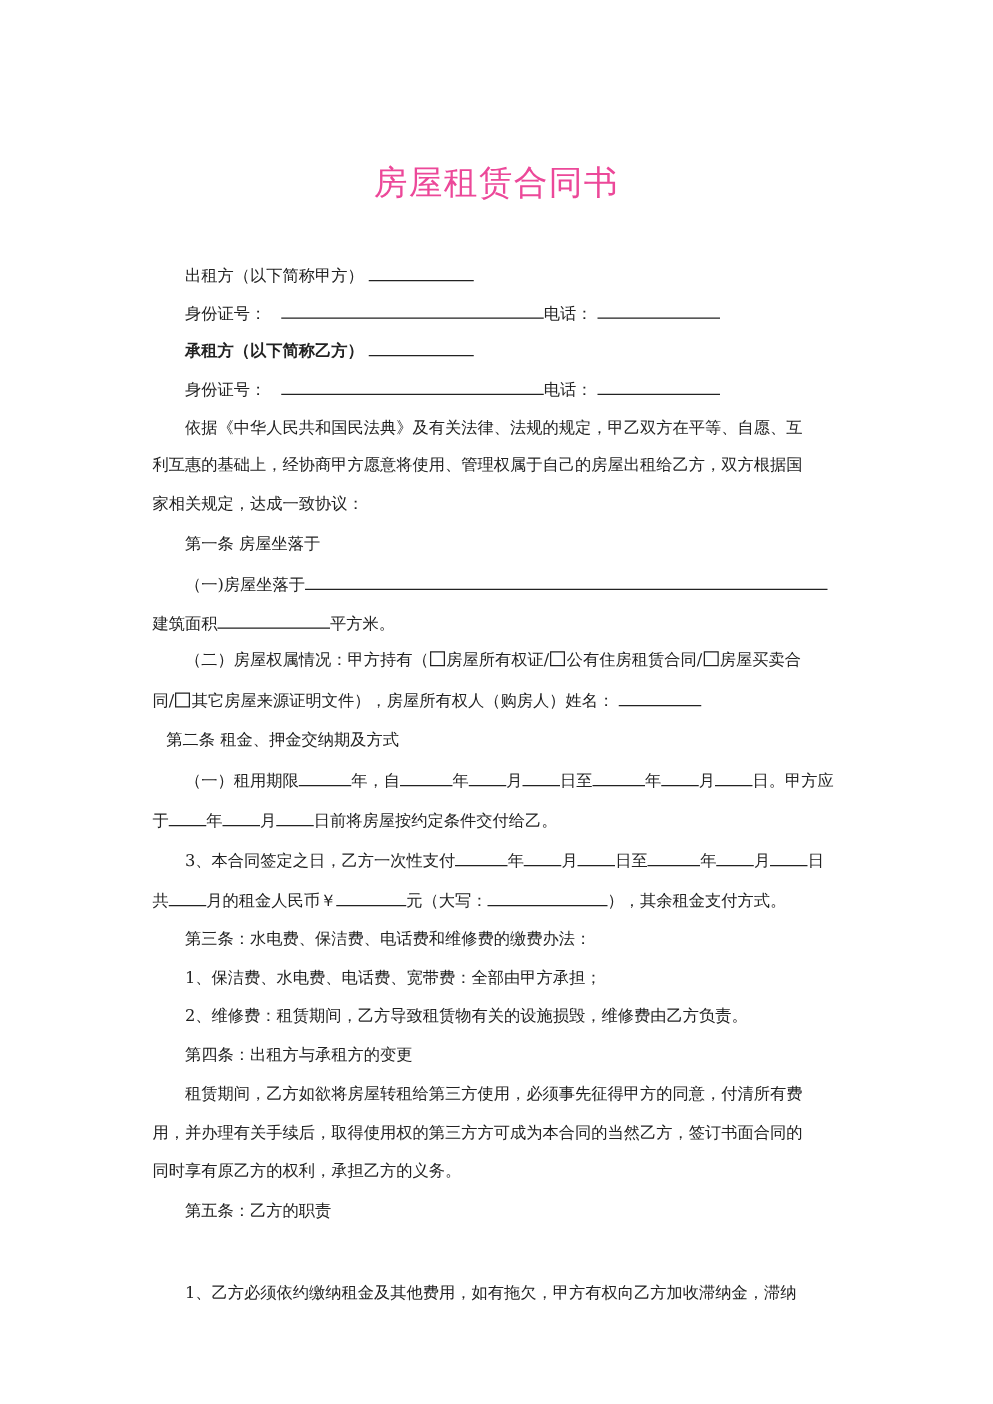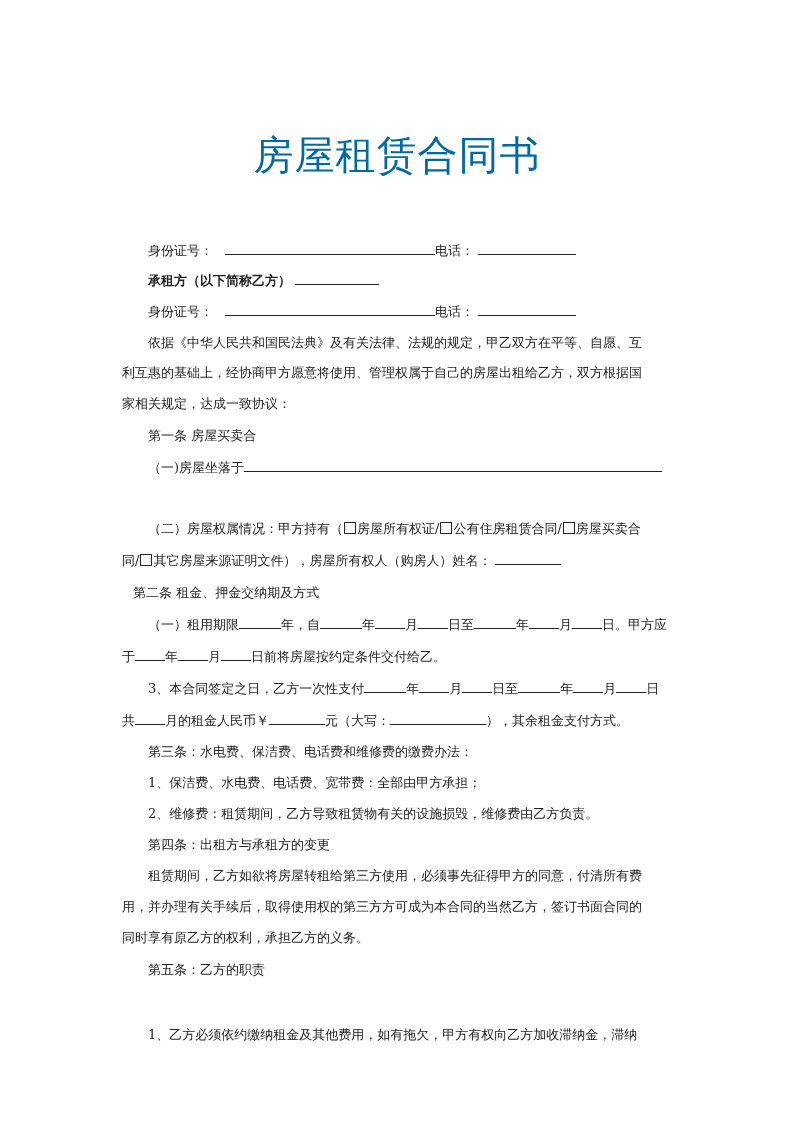--- a/index.html
+++ b/index.html
@@ -1,48 +1,54 @@
 <!DOCTYPE html>
 <html><head>
 <meta charset="utf-8">
 <style>
   html, body { margin: 0; padding: 0; background: #ffffff; }
   body { width: 794px; height: 1123px; position: relative; overflow: hidden;
          font-family: "DejaVu Serif", "Liberation Serif", serif; color: #1a1a1a; }
   .page { position: absolute; left: 0; top: 0; width: 794px; height: 1123px; background: #fff; }
   .title { position: absolute; left: 0; top: 128px; width: 794px; text-align: center;
-           font-size: 40px; letter-spacing: 1px; color: #0369a1; }
+           font-size: 27px; letter-spacing: 1px; color: #ec4899; }
   .line { position: absolute; left: 0; font-size: 13px; line-height: 18px; white-space: nowrap; color: #222; }
   .u { display: inline-block; border-bottom: 1px solid #222; height: 13px; vertical-align: baseline; }
   .cb { display: inline-block; width: 10px; height: 10px; border: 1px solid #222; margin: 0 1px; vertical-align: -1px; }
 </style>
 </head>
 <body>
 
 <div class="page">
 
   <div class="title">房屋租赁合同书</div>
 
+  <div class="line" style="left:148px; top:211px;">
+    <span>出租方（以下简称甲方）</span><span class="u" style="width:84px; margin-left:4px;"></span>
+  </div>
   <div class="line" style="left:148px; top:241px;">
     <span>身份证号：</span><span class="u" style="width:210px; margin-left:12px;"></span><span>电话：</span><span class="u" style="width:98px; margin-left:4px;"></span>
   </div>
   <div class="line" style="left:148px; top:271px;font-weight:bold;">
     <span>承租方（以下简称乙方）</span><span class="u" style="width:84px; margin-left:4px;"></span>
   </div>
   <div class="line" style="left:148px; top:302px;">
     <span>身份证号：</span><span class="u" style="width:210px; margin-left:12px;"></span><span>电话：</span><span class="u" style="width:98px; margin-left:4px;"></span>
   </div>
 
   <div class="line" style="left:148px; top:334px;">依据《中华人民共和国民法典》及有关法律、法规的规定，甲乙双方在平等、自愿、互</div>
   <div class="line" style="left:122px; top:364px;">利互惠的基础上，经协商甲方愿意将使用、管理权属于自己的房屋出租给乙方，双方根据国</div>
   <div class="line" style="left:122px; top:395px;">家相关规定，达成一致协议：</div>
 
-  <div class="line" style="left:148px; top:427px;">第一条  房屋买卖合</div>
+  <div class="line" style="left:148px; top:427px;">第一条  房屋坐落于</div>
   <div class="line" style="left:148px; top:458px;">
     <span>（一)房屋坐落于</span><span class="u" style="width:418px;"></span>
+  </div>
+  <div class="line" style="left:122px; top:489px;">
+    <span>建筑面积</span><span class="u" style="width:90px;"></span><span>平方米。</span>
   </div>
   <div class="line" style="left:122px; top:551px;">
     <span>同/</span><span class="cb"></span><span>其它房屋来源证明文件），房屋所有权人（购房人）姓名：</span><span class="u" style="width:66px; margin-left:4px;"></span>
   </div>
   <div class="line" style="left:148px; top:520px;">
     <span>（二）房屋权属情况：甲方持有（</span><span class="cb"></span><span>房屋所有权证/</span><span class="cb"></span><span>公有住房租赁合同/</span><span class="cb"></span><span>房屋买卖合</span>
   </div>
 
   <div class="line" style="left:133px; top:584px;">第二条  租金、押金交纳期及方式</div>
   <div class="line" style="left:148px; top:615px;font-family:Liberation Serif, serif;">

